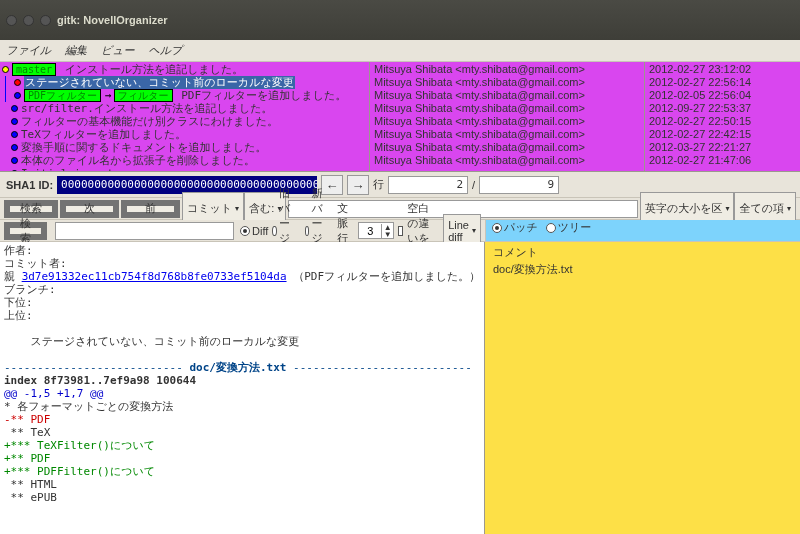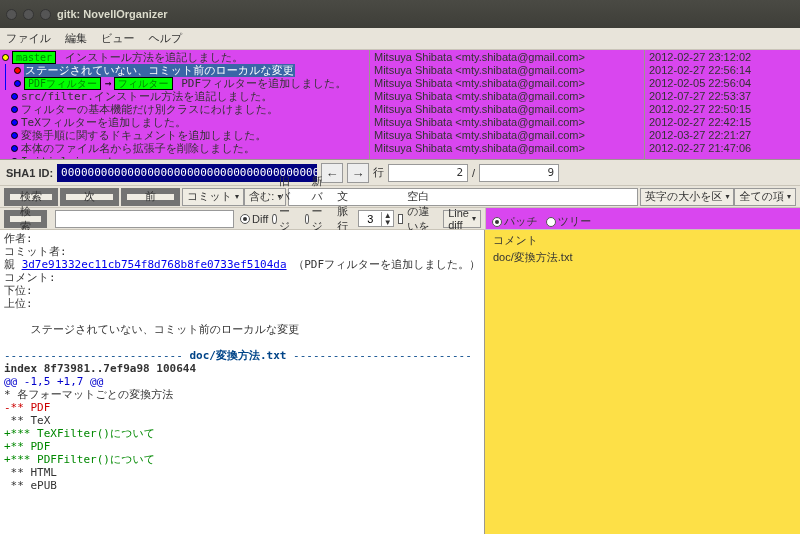--- a/index.html
+++ b/index.html
@@ -1,25 +1,25 @@
 <!DOCTYPE html>
 <html><head>
 <meta charset="utf-8">
 <style>
   * { box-sizing: border-box; margin: 0; padding: 0; }
   body { font-family: sans-serif; font-size: 11px; background: #f0ece4; width: 800px; height: 534px; overflow: hidden; color: #333; }
   
   
-  .titlebar { background: linear-gradient(#4a4a44,#3e3e38); color: #ddd; height: 28px; display:flex; align-items:center; padding:0 6px; gap:6px; }
+  .titlebar { background: linear-gradient(#4a4a44,#3e3e38); color: #ddd; height: 40px; display:flex; align-items:center; padding:0 6px; gap:6px; }
   .titlebar .wbtn { width:11px; height:11px; border-radius:50%; background:#555; border:1px solid #333; }
   .titlebar .title { font-weight:bold; color:#dcdccc; }
 
   
   .menubar { background:#e8e4da; height:22px; display:flex; align-items:center; padding:0 6px; gap:14px; border-bottom:1px solid #c9c4b8;}
-  .menubar span { cursor:default; }
+  .menubar span { cursor:default;font-style:italic; }
 
   
   .toppane { display:flex; height:110px; border-bottom:1px solid #9c988e; overflow:hidden;}
   .col { overflow-y:auto; overflow-x:hidden; background:#d946ef; font-size:11px; }
   .col-commits { flex: 0 0 370px; border-right:1px solid #9c988e; font-family: monospace; padding:1px 2px; line-height:13px;}
   .col-author { flex:1; border-right:1px solid #9c988e; padding:1px 4px; line-height:13px;}
   .col-date { flex:0 0 155px; padding:1px 4px; line-height:13px;}
   .commit-row { white-space:nowrap; height:13px; display:flex; align-items:center; }
   .tag { display:inline-block; border:1px solid #000; padding:0 3px; font-size:10px; margin-right:2px; line-height:11px; }
   .tag.green { background:#00ff00; }
@@ -34,27 +34,27 @@
   .sharow .label { font-weight:bold; }
   .shabox { background:#000080; color:#fff; font-family:monospace; padding:2px 4px; width:260px; height:18px; overflow:hidden; white-space:nowrap;}
   .navbtn { width:22px; height:20px; display:inline-flex; align-items:center; justify-content:center; border:1px solid #999; background:#eee; font-size:13px; font-weight:bold; cursor:default;}
   .numbox { background:#fff; border:1px solid #999; height:18px; width:80px; padding:1px 4px; text-align:right; font-family:monospace;}
 
   
   .searchrow { display:flex; align-items:center; height:22px; background:#e8e4da; border-bottom:1px solid #c9c4b8; padding:0 4px; gap:0;}
   .sbtn { border:6px solid #737373; background:#efece3; height:18px; padding:0 18px; margin-right:2px; display:inline-flex; align-items:center; cursor:default;}
   .sbtn.small { padding:0 10px; }
   .searchinput { flex:1; background:#fff; border:1px solid #999; height:18px; margin:0 2px;}
-  .combo { border:1px solid #999; background:#efece3; height:18px; display:inline-flex; align-items:center; padding:0 4px; gap:3px;}
+  .combo { border:1px solid #999; background:#efece3; height:18px; display:inline-flex; align-items:center; padding:16px 4px; gap:3px;}
   .combo .tri { font-size:8px; }
 
   
   .midrow { display:flex; height:22px; border-bottom:1px solid #c9c4b8;}
   .midleft { flex:1; display:flex; align-items:center; gap:4px; padding:0 4px; background:#e8e4da;}
-  .midright { flex:0 0 315px; display:flex; align-items:flex-end; gap:8px; padding:0 6px; background:#d946ef; border-left:1px solid #c9c4b8;}
+  .midright { flex:0 0 315px; display:flex; align-items:flex-start; gap:8px; padding:0 6px; background:#7dd3fc; border-left:1px solid #c9c4b8;}
   .radio { display:inline-flex; align-items:center; gap:2px; }
   .radio .r { width:10px; height:10px; border-radius:50%; border:1px solid #555; background:#fff; display:inline-block; position:relative;}
   .radio .r.on::after { content:''; position:absolute; inset:2px; border-radius:50%; background:#333;}
   .chk { width:10px; height:10px; border:1px solid #555; background:#fff; display:inline-block; }
   .spinner { display:inline-flex; align-items:center; border:1px solid #999; background:#fff; height:17px;}
   .spinner input { border:none; width:22px; text-align:center; font-size:11px; padding:0;}
   .spinner .sp { width:12px; text-align:center; font-size:8px; line-height:7px; border-left:1px solid #999; cursor:default;}
 
   
   .bottom { display:flex; height: calc(534px - 24px - 22px - 110px - 26px - 22px - 22px); }
@@ -135,21 +135,21 @@
     <div>Mitsuya Shibata &lt;mty.shibata@gmail.com&gt;</div>
     <div>Mitsuya Shibata &lt;mty.shibata@gmail.com&gt;</div>
     <div>Mitsuya Shibata &lt;mty.shibata@gmail.com&gt;</div>
     <div>Mitsuya Shibata &lt;mty.shibata@gmail.com&gt;</div>
   </div>
   <div class="col col-date">
     <div>2012-02-27 23:12:02</div>
     <div></div>
     <div>2012-02-27 22:56:14</div>
     <div>2012-02-05 22:56:04</div>
-    <div>2012-07-27 22:53:37</div>
+    <div>2012-09-27 22:53:37</div>
     <div>2012-02-27 22:50:15</div>
     <div>2012-02-27 22:42:15</div>
     <div>2012-03-27 22:21:27</div>
     <div>2012-02-27 21:47:06</div>
   </div>
 </div>
 
 <div class="sharow">
   <span class="label">SHA1 ID:</span>
   <span class="shabox">0000000000000000000000000000000000000000</span>
@@ -221,21 +221,21 @@
         <span class="r"></span>
         <span>ツリー</span>
       </span>
   </div>
 </div>
 
 <div class="bottom">
   <div class="diffpane"><span>作者:</span>
 <span>コミット者:</span>
 <span>親</span> <span class="link">3d7e91332ec11cb754f8d768b8fe0733ef5104da</span> <span>（PDFフィルターを追加しました。）</span>
-<span>コメント:</span>
+<span>ブランチ:</span>
 <span>下位:</span>
 <span>上位:</span>
 
     <span>ステージされていない、コミット前のローカルな変更</span>
 
 <span class="sep">--------------------------- <span class="bold">doc/変換方法.txt</span> ---------------------------</span>
 <span class="bold">index 8f73981..7ef9a98 100644</span>
 <span class="blue">@@ -1,5 +1,7 @@</span>
 <span>* 各フォーマットごとの変換方法</span>
 <span class="red">-** PDF</span>

